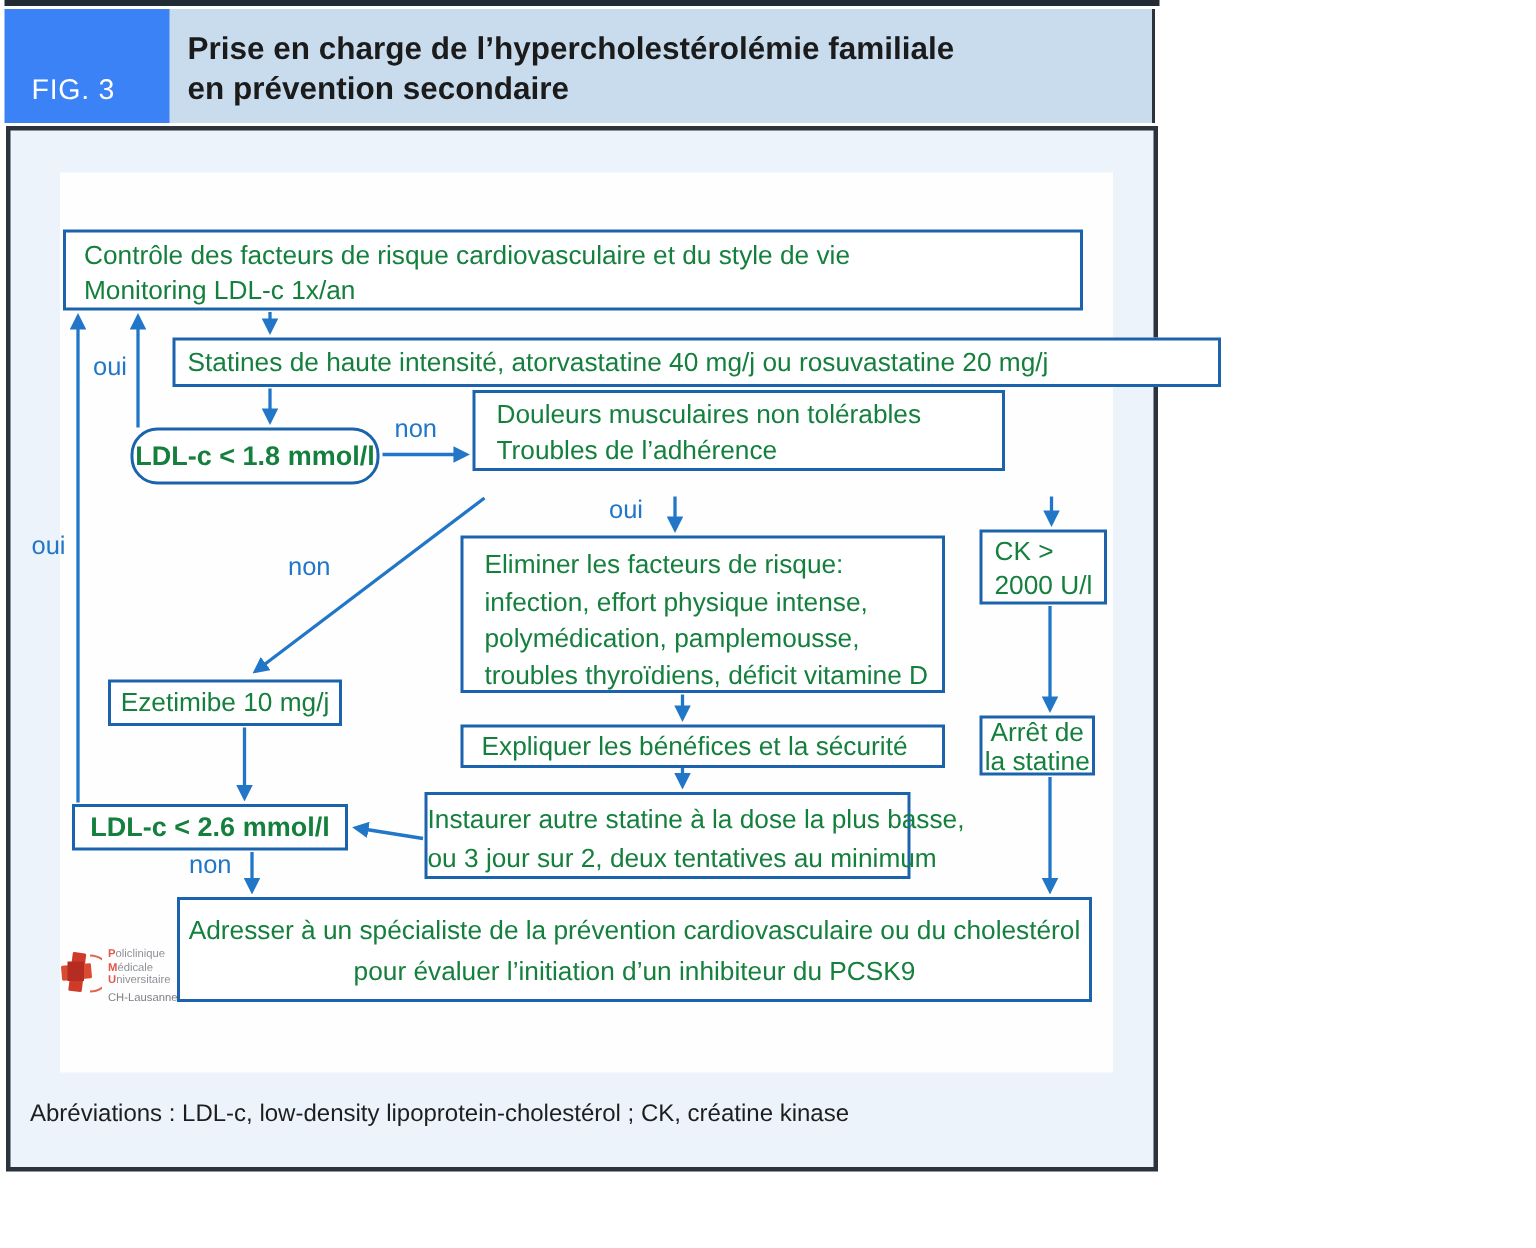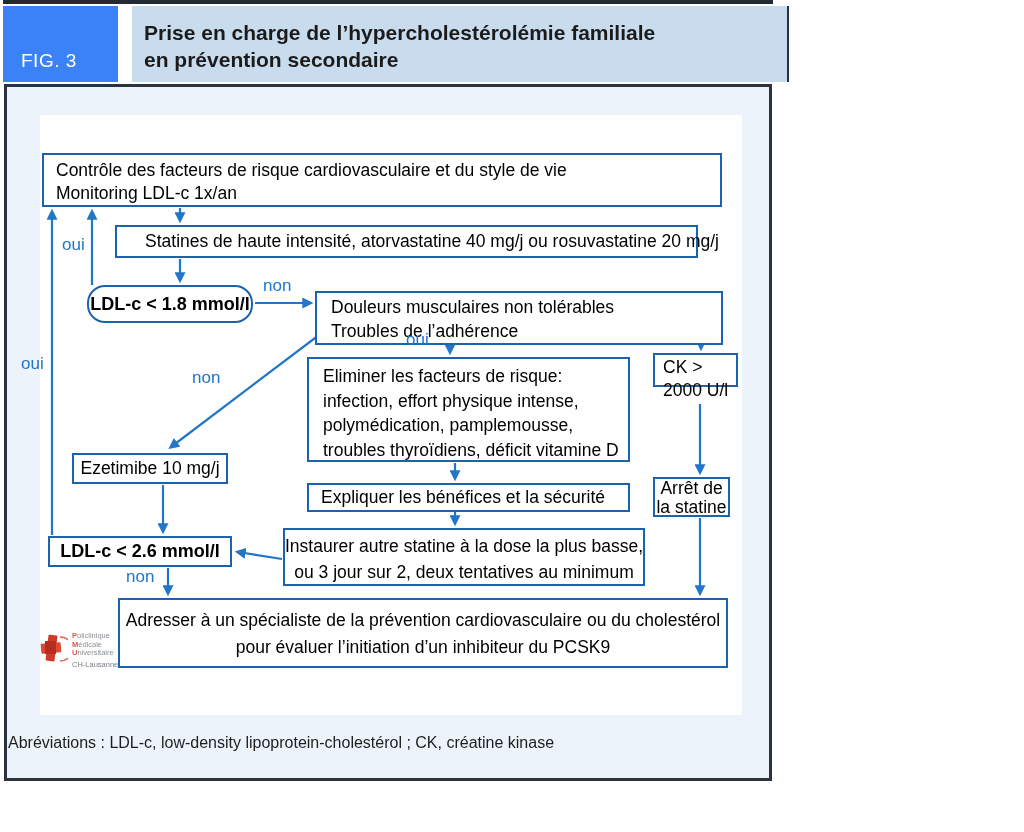--- a/index.html
+++ b/index.html
@@ -12,59 +12,59 @@
   .abs { position:absolute; }
 
   
   .top-line { left:3px; top:0; width:770px; height:4px; background:#222a33; }
   .fig-badge {
     left:3px; top:6px; width:115px; height:76px;
     background:#3b82f6; color:#ffffff;
   }
   .fig-badge span { position:absolute; left:18px; top:44px; font-size:19px; letter-spacing:.5px; }
   .title-band {
-    left:132px; top:6px; width:655px; height:76px;
+    left:113px; top:6px; width:655px; height:76px;
     background:#c9dcee; border-right:2px solid #2c333c;
   }
   .title-line {
     margin-left:12px; font-size:21px; font-weight:700;
     line-height:27px; color:#1b1b1b;
   }
   .title-band .pad { height:13px; }
 
   
   .panel {
     left:4px; top:84px; width:768px; height:697px;
     background:#edf3fa; border:3px solid #2c333c; box-sizing:border-box;
   }
   .canvas { left:40px; top:115px; width:702px; height:600px; background:#fefefe; }
 
   
   .fbox {
     position:absolute; box-sizing:border-box;
     border:2.5px solid #1c63ad; background:#ffffff;
-    font-size:17.5px; color:#000000;
+    font-size:17.5px; color:#15803d;
   }
   .fbox .ln { white-space:nowrap; }
   .fbox.center { text-align:center; }
   .fbox.bold { font-weight:700; font-size:18px; }
 
   
   .flabel {
     position:absolute; color:#2176c7; font-size:17px; line-height:17px;
   }
 
   
   .logo { left:38px; top:632px; display:flex; align-items:flex-start; }
   .logo-text { margin-left:4px; font-size:7.5px; line-height:8.5px; color:#8d9196; }
   .logo-line::first-letter { color:#e2574c; font-weight:700; }
   .logo-city { margin-top:3px; color:#7a7f85; font-size:7.5px; }
 
   
-  .footer-abbrev { left:8px; top:734px; font-size:16px; color:#1e1e1e; }
+  .footer-abbrev { left:20px; top:734px; font-size:16px; color:#1e1e1e; }
 
   svg.arrows { position:absolute; left:0; top:0; pointer-events:none; }
 </style>
 </head>
 <body>
 
 <div class="stage">
 
   <div class="abs top-line"></div>
   <div class="abs fig-badge">
@@ -102,59 +102,59 @@
       <line x1="163" y1="485" x2="163" y2="531" marker-end="url(#ah)"></line>
       <line x1="168" y1="568" x2="168" y2="593" marker-end="url(#ah)"></line>
     </g>
   </svg>
 
   <div class="fbox" style="left:42px; top:153px; width:680px; height:54px; padding:4px 0 0 12px; line-height:23px;">
     <div class="ln">Contrôle des facteurs de risque cardiovasculaire et du style de vie</div>
     <div class="ln">Monitoring LDL-c 1x/an</div>
   </div>
 
-  <div class="fbox" style="left:115px; top:225px; width:583px; height:33px; padding-left:28px; line-height:29px;">
+  <div class="fbox" style="left:115px; top:225px; width:699px; height:33px; padding-left:8px; line-height:29px;">
     <div class="ln">Statines de haute intensité, atorvastatine 40 mg/j ou rosuvastatine 20 mg/j</div>
   </div>
 
   <div class="fbox bold center" style="left:87px; top:285px; width:166px; height:38px; line-height:34px;border-radius:18px;">
     <div class="ln">LDL-c &lt; 1.8 mmol/l</div>
   </div>
 
-  <div class="fbox" style="left:315px; top:291px; width:408px; height:54px; padding:2px 0 12px 14px; line-height:24px;">
+  <div class="fbox" style="left:315px; top:260px; width:355px; height:54px; padding:2px 0 12px 14px; line-height:24px;">
     <div class="ln">Douleurs musculaires non tolérables</div>
     <div class="ln">Troubles de l’adhérence</div>
   </div>
 
   <div class="fbox" style="left:307px; top:357px; width:323px; height:105px; padding:5px 0 0 14px; line-height:24.5px;">
     <div class="ln">Eliminer les facteurs de risque:</div>
     <div class="ln">infection, effort physique intense,</div>
     <div class="ln">polymédication, pamplemousse,</div>
     <div class="ln">troubles thyroïdiens, déficit vitamine D</div>
   </div>
 
-  <div class="fbox" style="left:653px; top:353px; width:85px; height:34px; padding:1px 0 0 8px; line-height:23px;">
+  <div class="fbox" style="left:653px; top:353px; width:85px; height:50px; padding:1px 0 0 8px; line-height:23px;">
     <div class="ln">CK &gt;</div>
     <div class="ln">2000 U/l</div>
   </div>
 
   <div class="fbox center" style="left:72px; top:453px; width:156px; height:31px; line-height:27px;">
     <div class="ln">Ezetimibe 10 mg/j</div>
   </div>
 
   <div class="fbox" style="left:307px; top:483px; width:323px; height:29px; padding-left:12px; line-height:25px;">
     <div class="ln">Expliquer les bénéfices et la sécurité</div>
   </div>
 
   <div class="fbox center" style="left:653px; top:477px; width:77px; height:40px; padding-top:0px; line-height:18.5px;">
     <div class="ln">Arrêt de</div>
     <div class="ln">la statine</div>
   </div>
 
-  <div class="fbox center" style="left:283px; top:528px; width:362px; height:58px; padding-top:3px; line-height:26px;">
+  <div class="fbox center" style="left:283px; top:528px; width:324px; height:58px; padding-top:3px; line-height:26px;">
     <div class="ln">Instaurer autre statine à la dose la plus basse,</div>
     <div class="ln">ou 3 jour sur 2, deux tentatives au minimum</div>
   </div>
 
   <div class="fbox bold center" style="left:48px; top:536px; width:184px; height:31px; line-height:27px;">
     <div class="ln">LDL-c &lt; 2.6 mmol/l</div>
   </div>
 
   <div class="fbox center" style="left:118px; top:598px; width:610px; height:70px; padding-top:7px; line-height:27px;">
     <div class="ln">Adresser à un spécialiste de la prévention cardiovasculaire ou du cholestérol</div>

